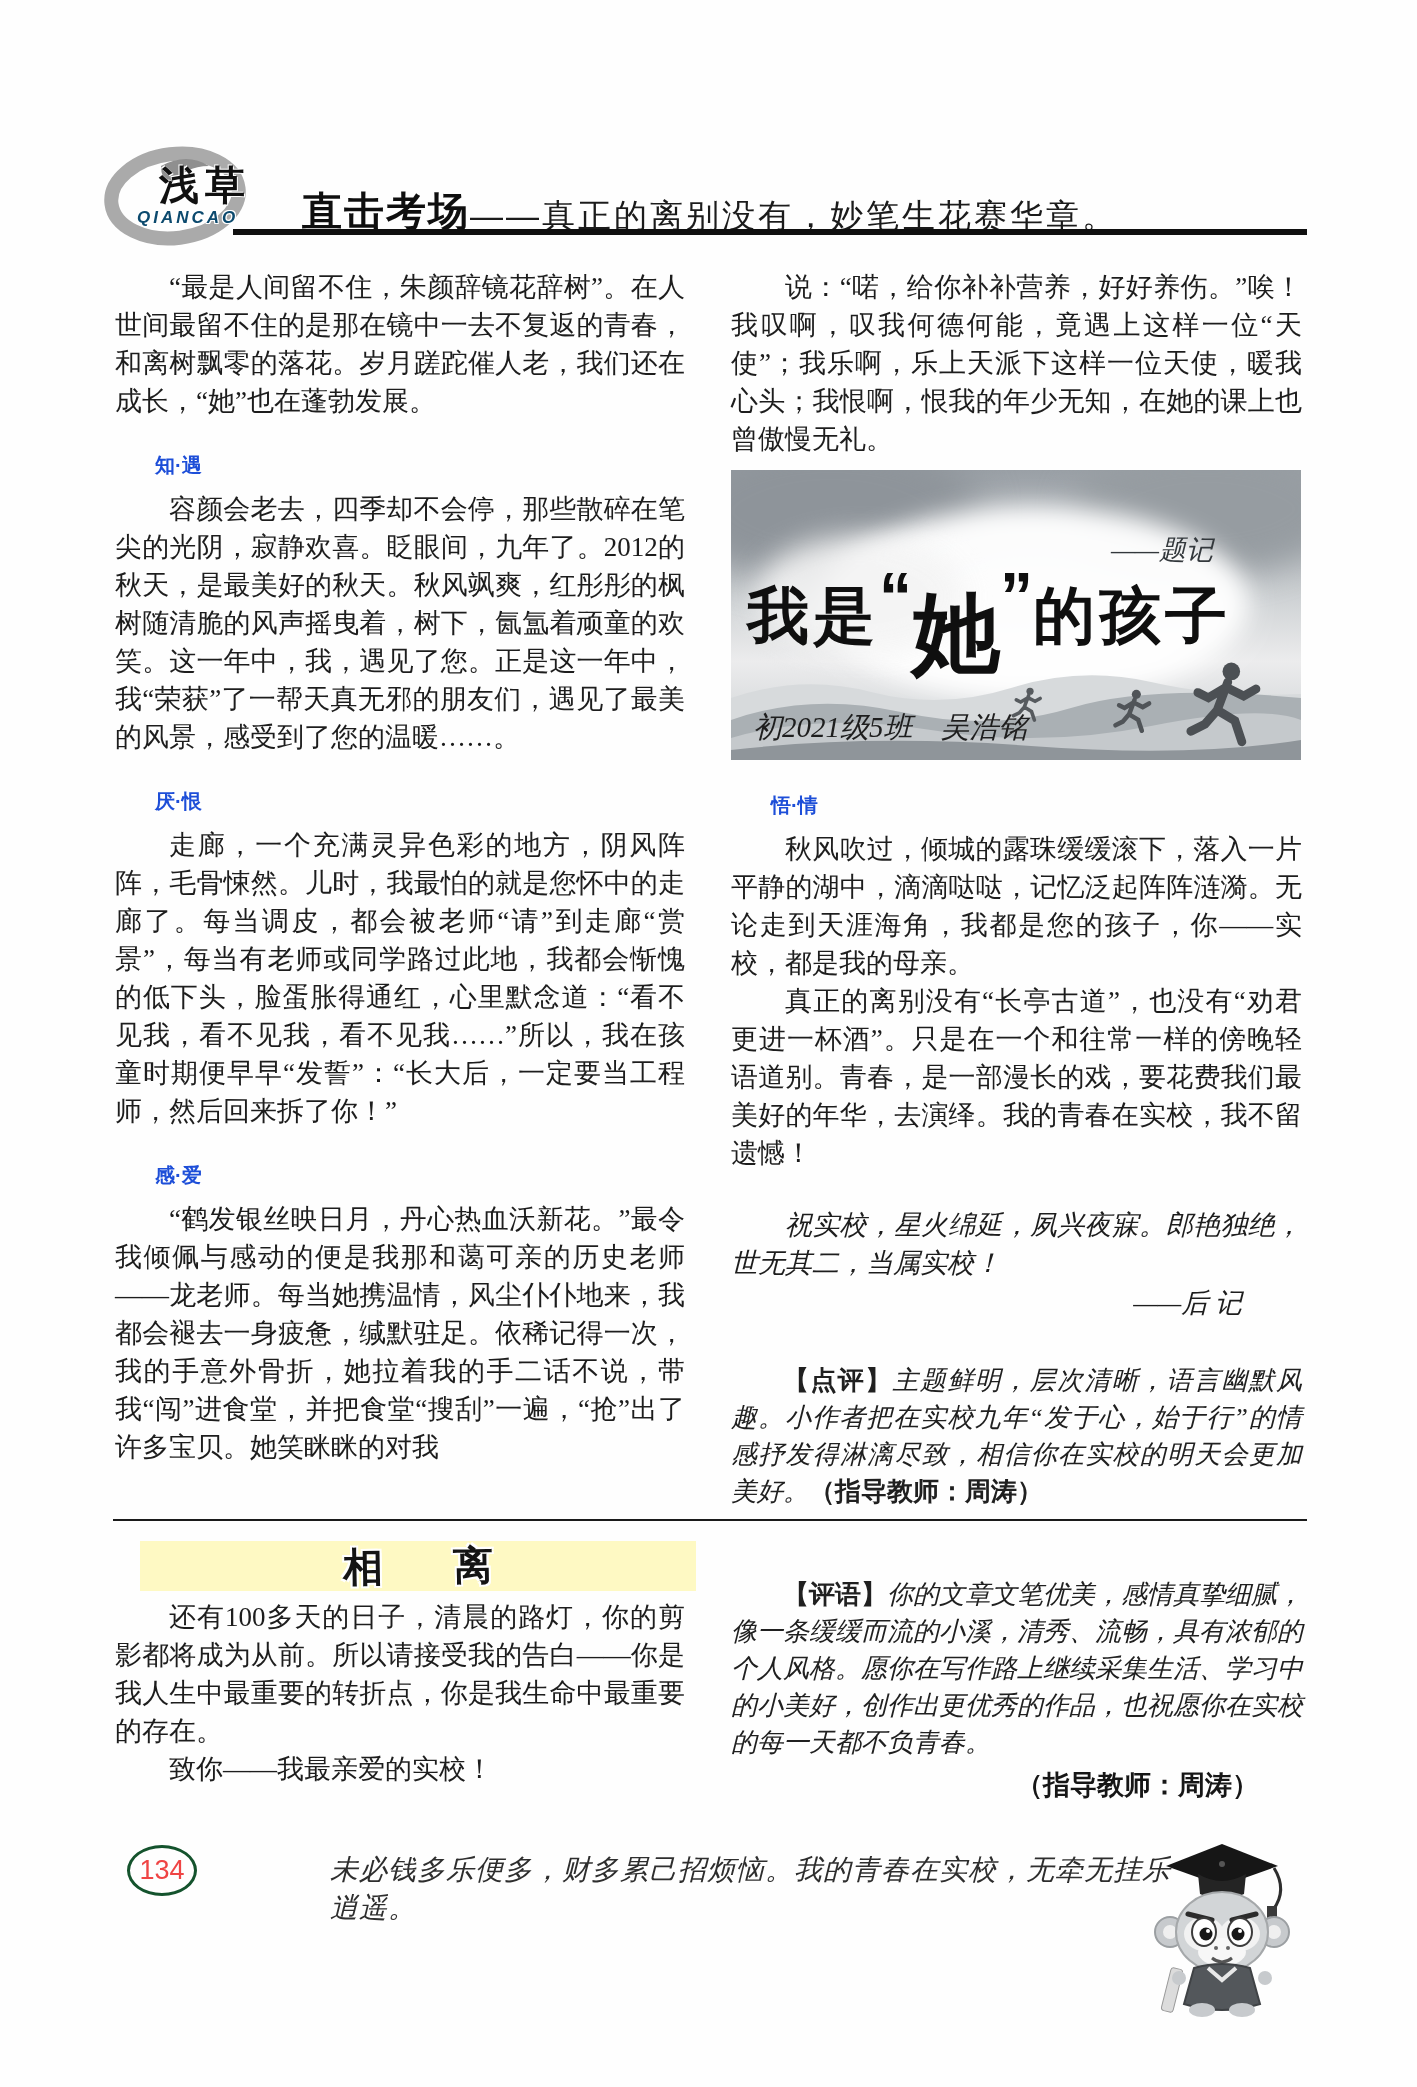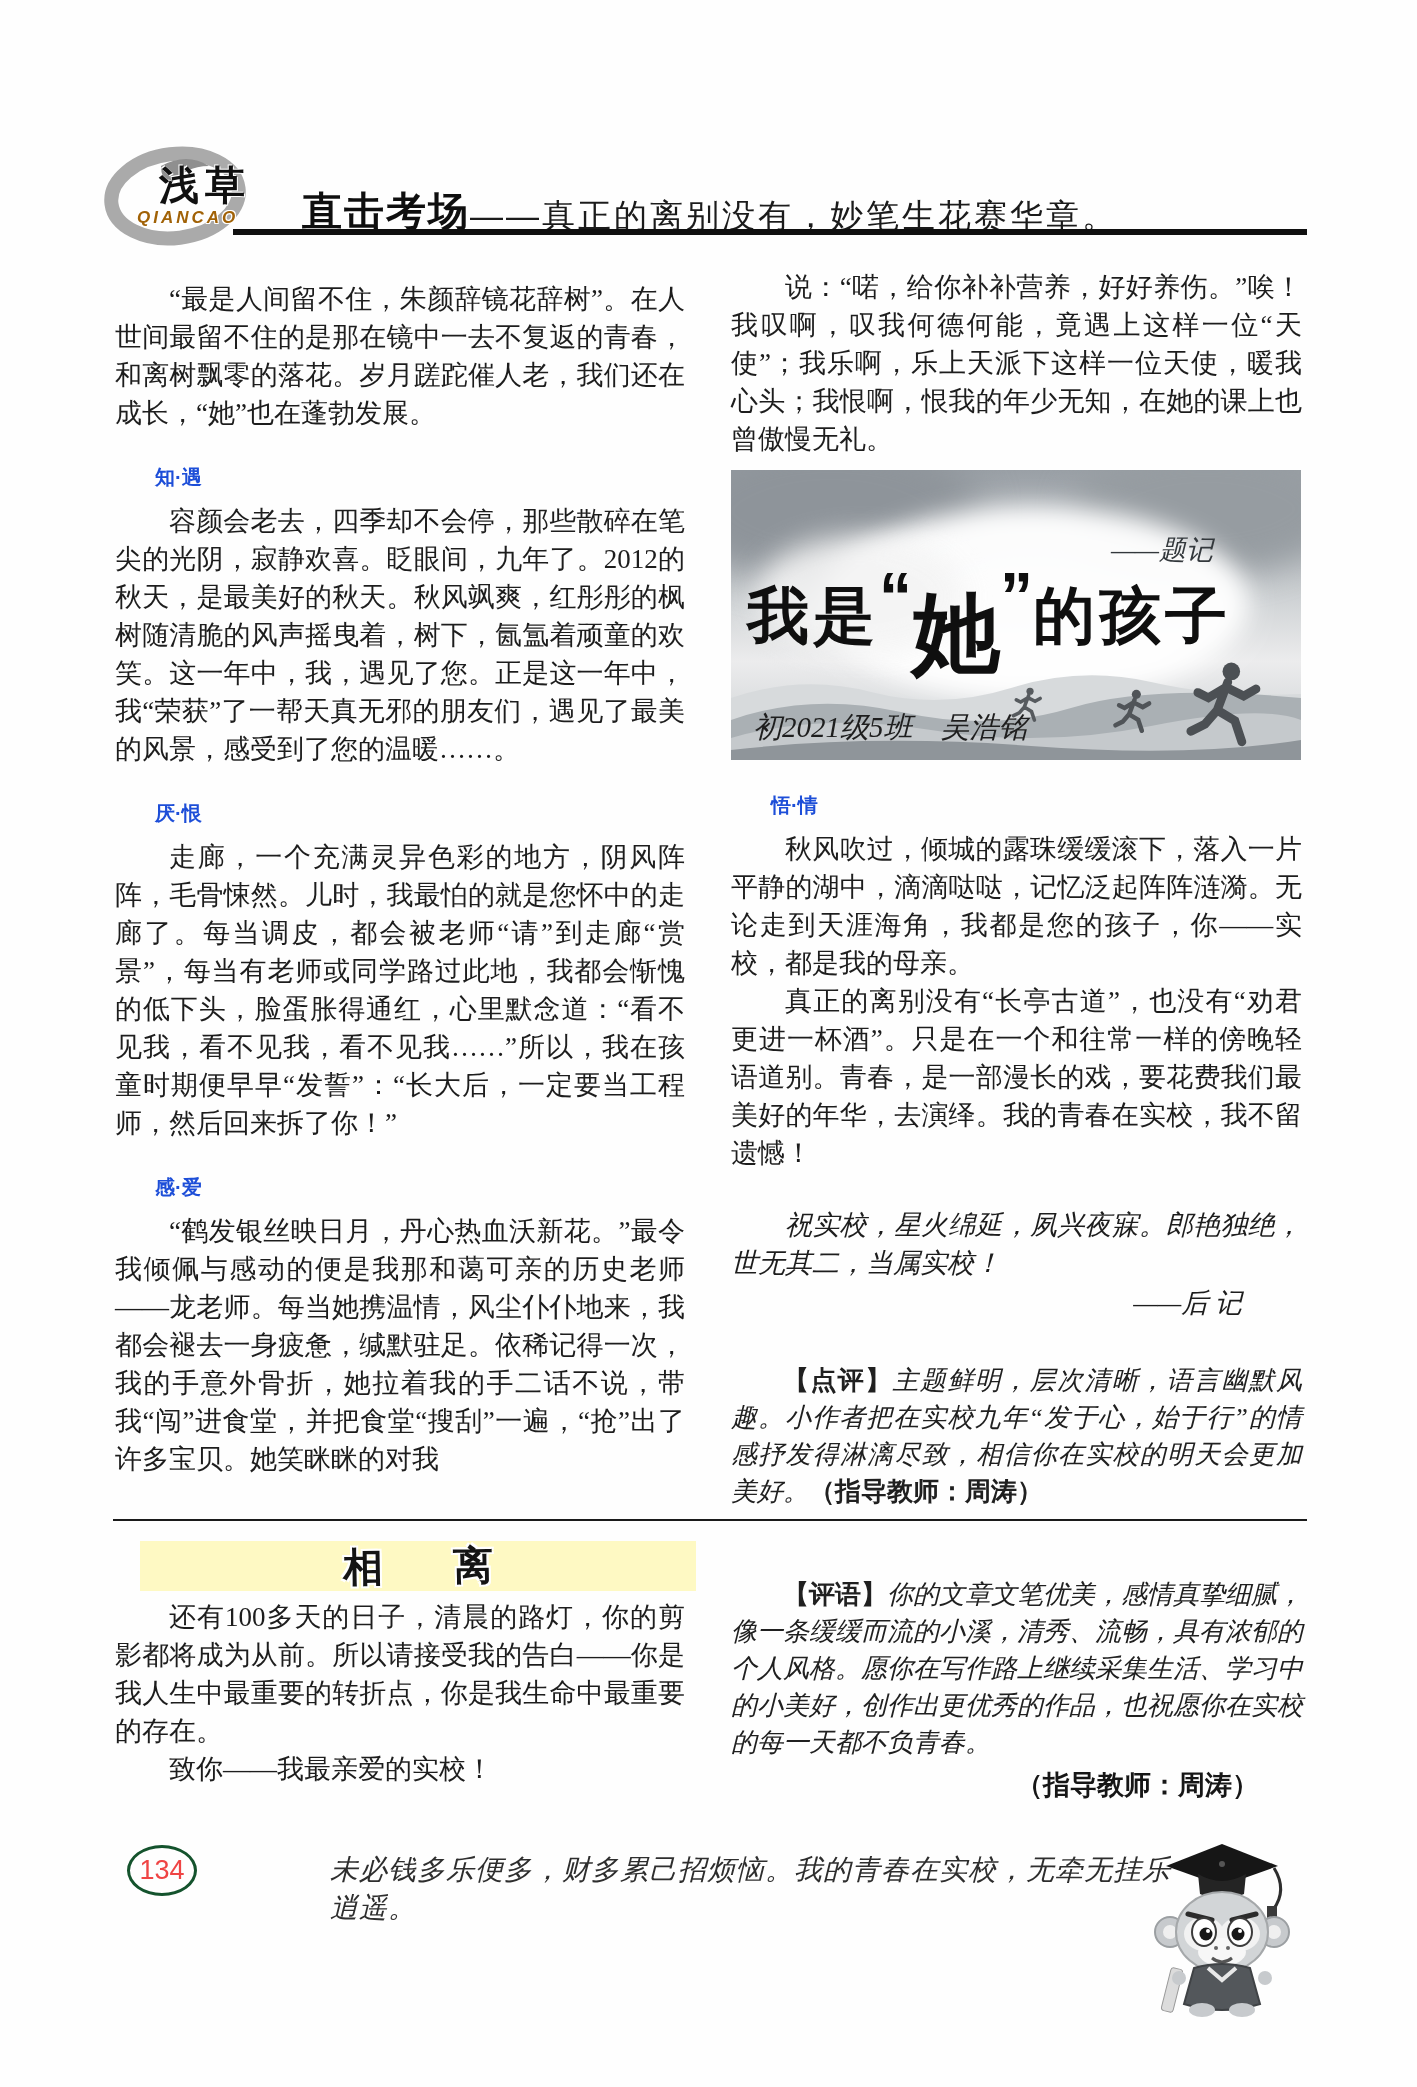--- a/index.html
+++ b/index.html
@@ -4,30 +4,30 @@
 <style>
   html,body{margin:0;padding:0;background:#ffffff;}
   .page{position:relative;width:1417px;height:2087px;background:#fefefe;overflow:hidden;
         font-family:"Liberation Serif",serif;color:#1d1d1d;}
   
   .logo{position:absolute;left:103px;top:144px;width:160px;height:104px;}
   .logo svg{position:absolute;left:0;top:0;}
   .logo-cn{position:absolute;left:56px;top:14px;font-size:40px;font-weight:900;letter-spacing:6px;
            color:#101010;font-family:"Liberation Serif",serif;text-shadow:1px 1px 0 #fff,-1px -1px 0 #fff;}
   .logo-en{position:absolute;left:34px;top:64px;font-size:17px;font-style:italic;font-weight:900;
-           letter-spacing:3px;color:#a16207;font-family:"Liberation Sans",sans-serif;
+           letter-spacing:3px;color:#0c4a6e;font-family:"Liberation Sans",sans-serif;
            text-shadow:1px 1px 0 #fff,-1px -1px 0 #fff,1px -1px 0 #fff,-1px 1px 0 #fff;}
   
   .header-title{position:absolute;left:302px;top:184px;display:flex;align-items:flex-end;white-space:nowrap;}
   .ht-bold{font-family:"Liberation Sans",sans-serif;font-weight:900;font-size:40px;color:#0e0e0e;letter-spacing:2px;}
   .ht-rest{font-family:"Liberation Sans",sans-serif;font-weight:400;font-size:33px;color:#1b1b1b;letter-spacing:3px;}
   .header-rule{position:absolute;left:233px;top:229px;width:1074px;height:6px;background:#101010;}
   
   .col{position:absolute;top:268px;width:570px;}
-  .col-left{left:115px;margin-top:12px;}
+  .col-left{left:115px;}
   .col-right{left:731px;width:571px;}
   .para{font-size:27px;line-height:38px;text-align:justify;text-indent:2em;margin:0;color:#1d1d1d;}
   .sec-head{font-family:"Liberation Sans",sans-serif;font-weight:700;font-size:20px;line-height:38px;
             margin:26px 0 6px 0;text-indent:2em;color:#1d4ed8;}
   .kai{font-style:italic;}
   .comment{font-size:26px;line-height:37px;text-align:justify;text-indent:2em;margin:40px 0 0 0;color:#202020;font-style:italic;}
   .comment .c-label{font-style:normal;font-weight:700;font-family:"Liberation Sans",sans-serif;}
   .comment .c-teacher{font-style:normal;font-weight:700;font-family:"Liberation Sans",sans-serif;}
   .postscript{margin-top:34px;}
   .ps-sig{text-align:right;padding-right:60px;text-indent:0;margin-top:2px;}

